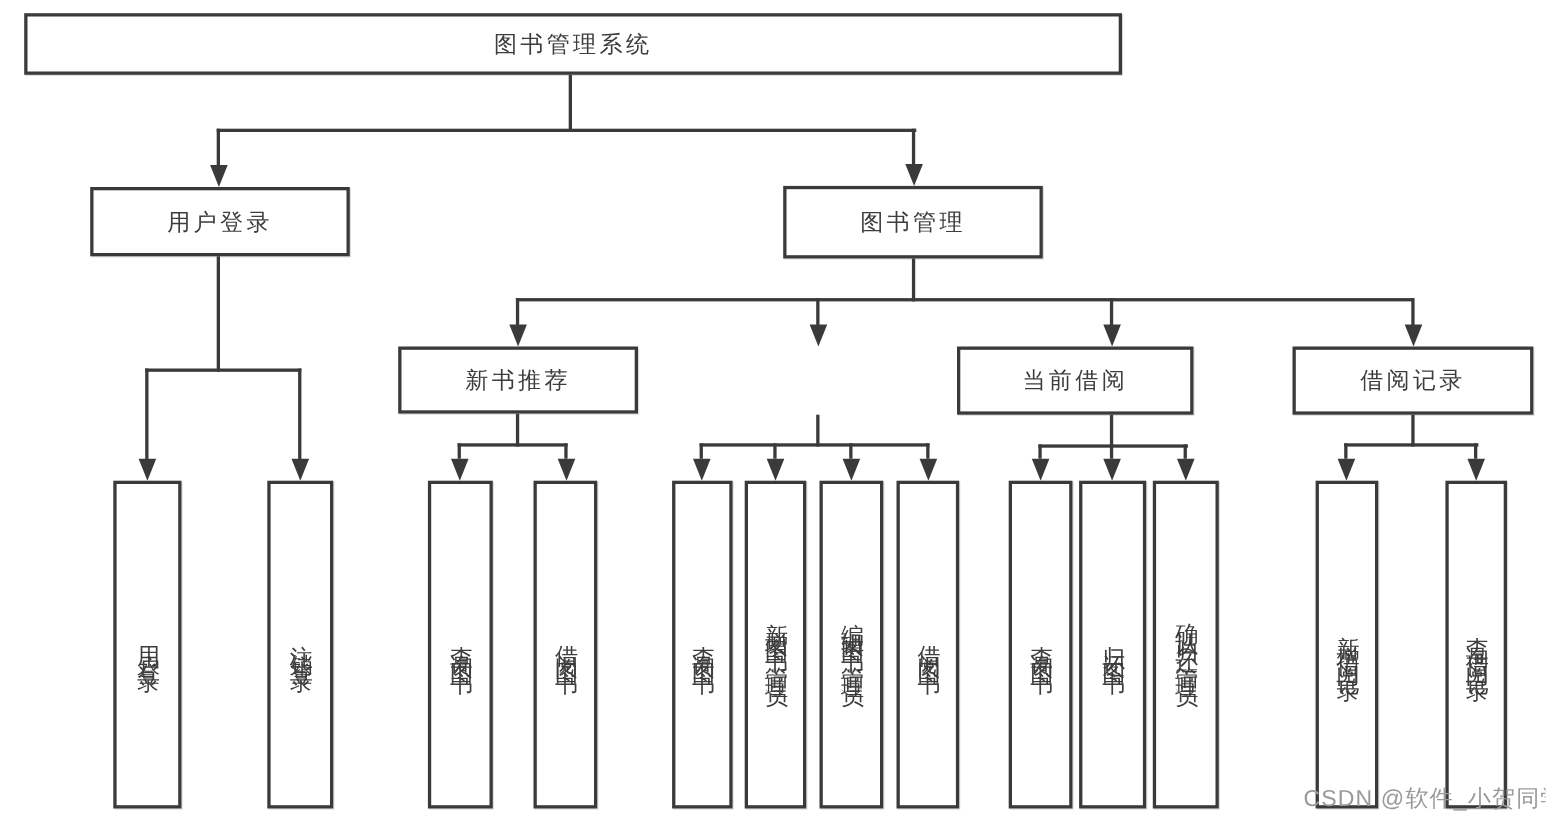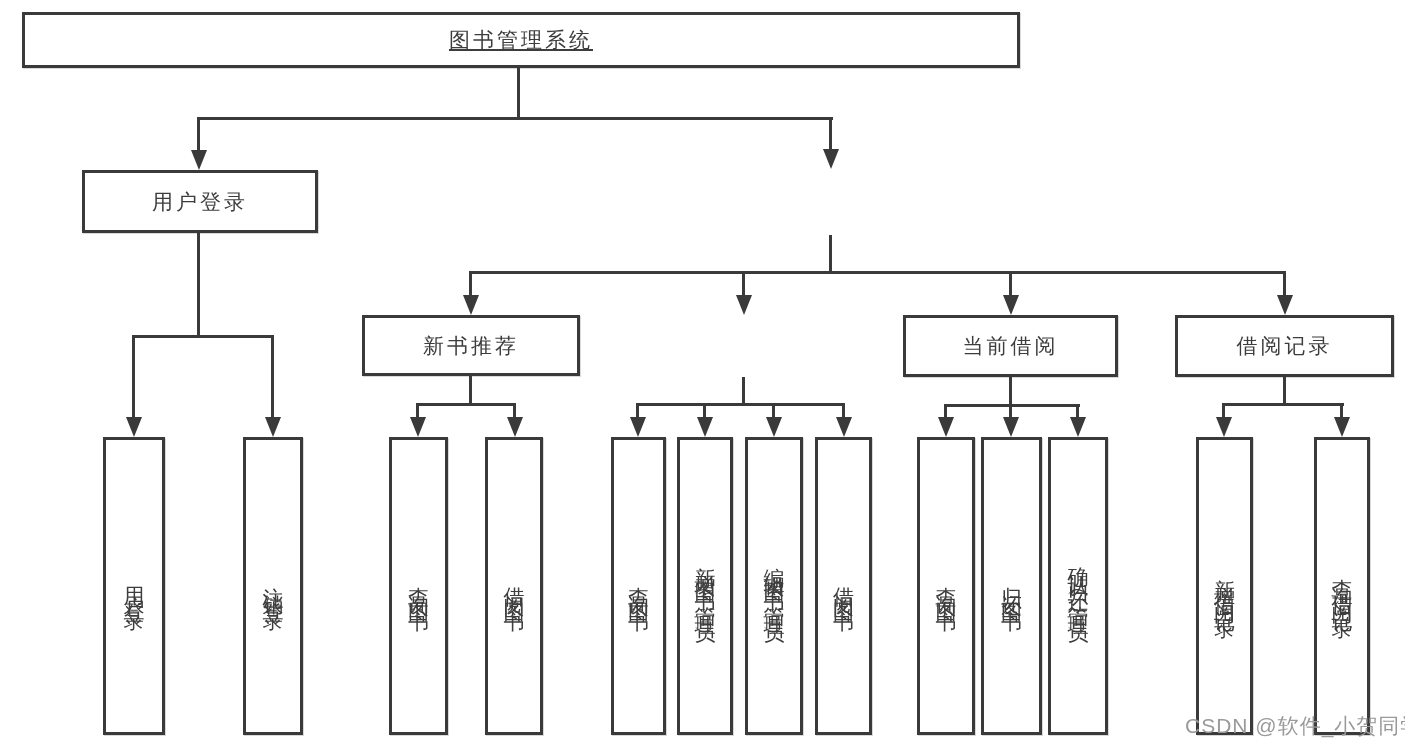--- a/index.html
+++ b/index.html
@@ -51,33 +51,36 @@
     letter-spacing:1px;
     z-index:10;
     white-space:nowrap;
   }
 </style>
 </head>
 <body style="--line: #3a3a3a; --text: #3d3d3d; --wm: #9a9a9a; background: rgb(255, 255, 255);">
 
 <div id="canvas">
 
-  <div class="node" style="left:22px;top:12px;width:998px;height:56px;text-decoration:underline;">
+  <div class="node" style="left:22px;top:12px;width:998px;height:56px;">
     <span>图书管理系统</span>
   </div>
 
   <div class="vline" style="left:517px;top:68px;height:50px;"></div>
   <div class="hline" style="left:197px;top:117px;width:636px;"></div>
   <div class="vline" style="left:197px;top:117px;height:35px;"></div>
   <div class="arrowhead" style="left:191px;top:150px;"></div>
   <div class="vline" style="left:829px;top:117px;height:33px;"></div>
   <div class="arrowhead" style="left:823px;top:149px;"></div>
 
   <div class="node" style="left:82px;top:170px;width:236px;height:63px;">
     <span>用户登录</span>
+  </div>
+  <div class="node" style="left:712px;top:169px;width:236px;height:66px;">
+    <span>图书管理</span>
   </div>
 
   <div class="vline" style="left:197px;top:233px;height:105px;"></div>
   <div class="hline" style="left:132px;top:335px;width:142px;"></div>
   <div class="vline" style="left:132px;top:335px;height:83px;"></div>
   <div class="arrowhead" style="left:126px;top:417px;"></div>
   <div class="vline" style="left:271px;top:335px;height:83px;"></div>
   <div class="arrowhead" style="left:265px;top:417px;"></div>
 
   <div class="vline" style="left:829px;top:235px;height:39px;"></div>
@@ -87,21 +90,21 @@
   <div class="vline" style="left:742px;top:271px;height:26px;"></div>
   <div class="arrowhead" style="left:736px;top:295px;"></div>
   <div class="vline" style="left:1009px;top:271px;height:26px;"></div>
   <div class="arrowhead" style="left:1003px;top:295px;"></div>
   <div class="vline" style="left:1283px;top:271px;height:26px;"></div>
   <div class="arrowhead" style="left:1277px;top:295px;"></div>
 
   <div class="node" style="left:362px;top:315px;width:218px;height:61px;">
     <span>新书推荐</span>
   </div>
-  <div class="node" style="left:903px;top:315px;width:215px;height:62px;">
+  <div class="node" style="left:870px;top:315px;width:215px;height:62px;">
     <span>当前借阅</span>
   </div>
   <div class="node" style="left:1175px;top:315px;width:219px;height:62px;">
     <span>借阅记录</span>
   </div>
 
   <div class="vline" style="left:469px;top:376px;height:30px;"></div>
   <div class="hline" style="left:416px;top:403px;width:100px;"></div>
   <div class="vline" style="left:416px;top:403px;height:14px;"></div>
   <div class="arrowhead" style="left:410px;top:417px;"></div>

